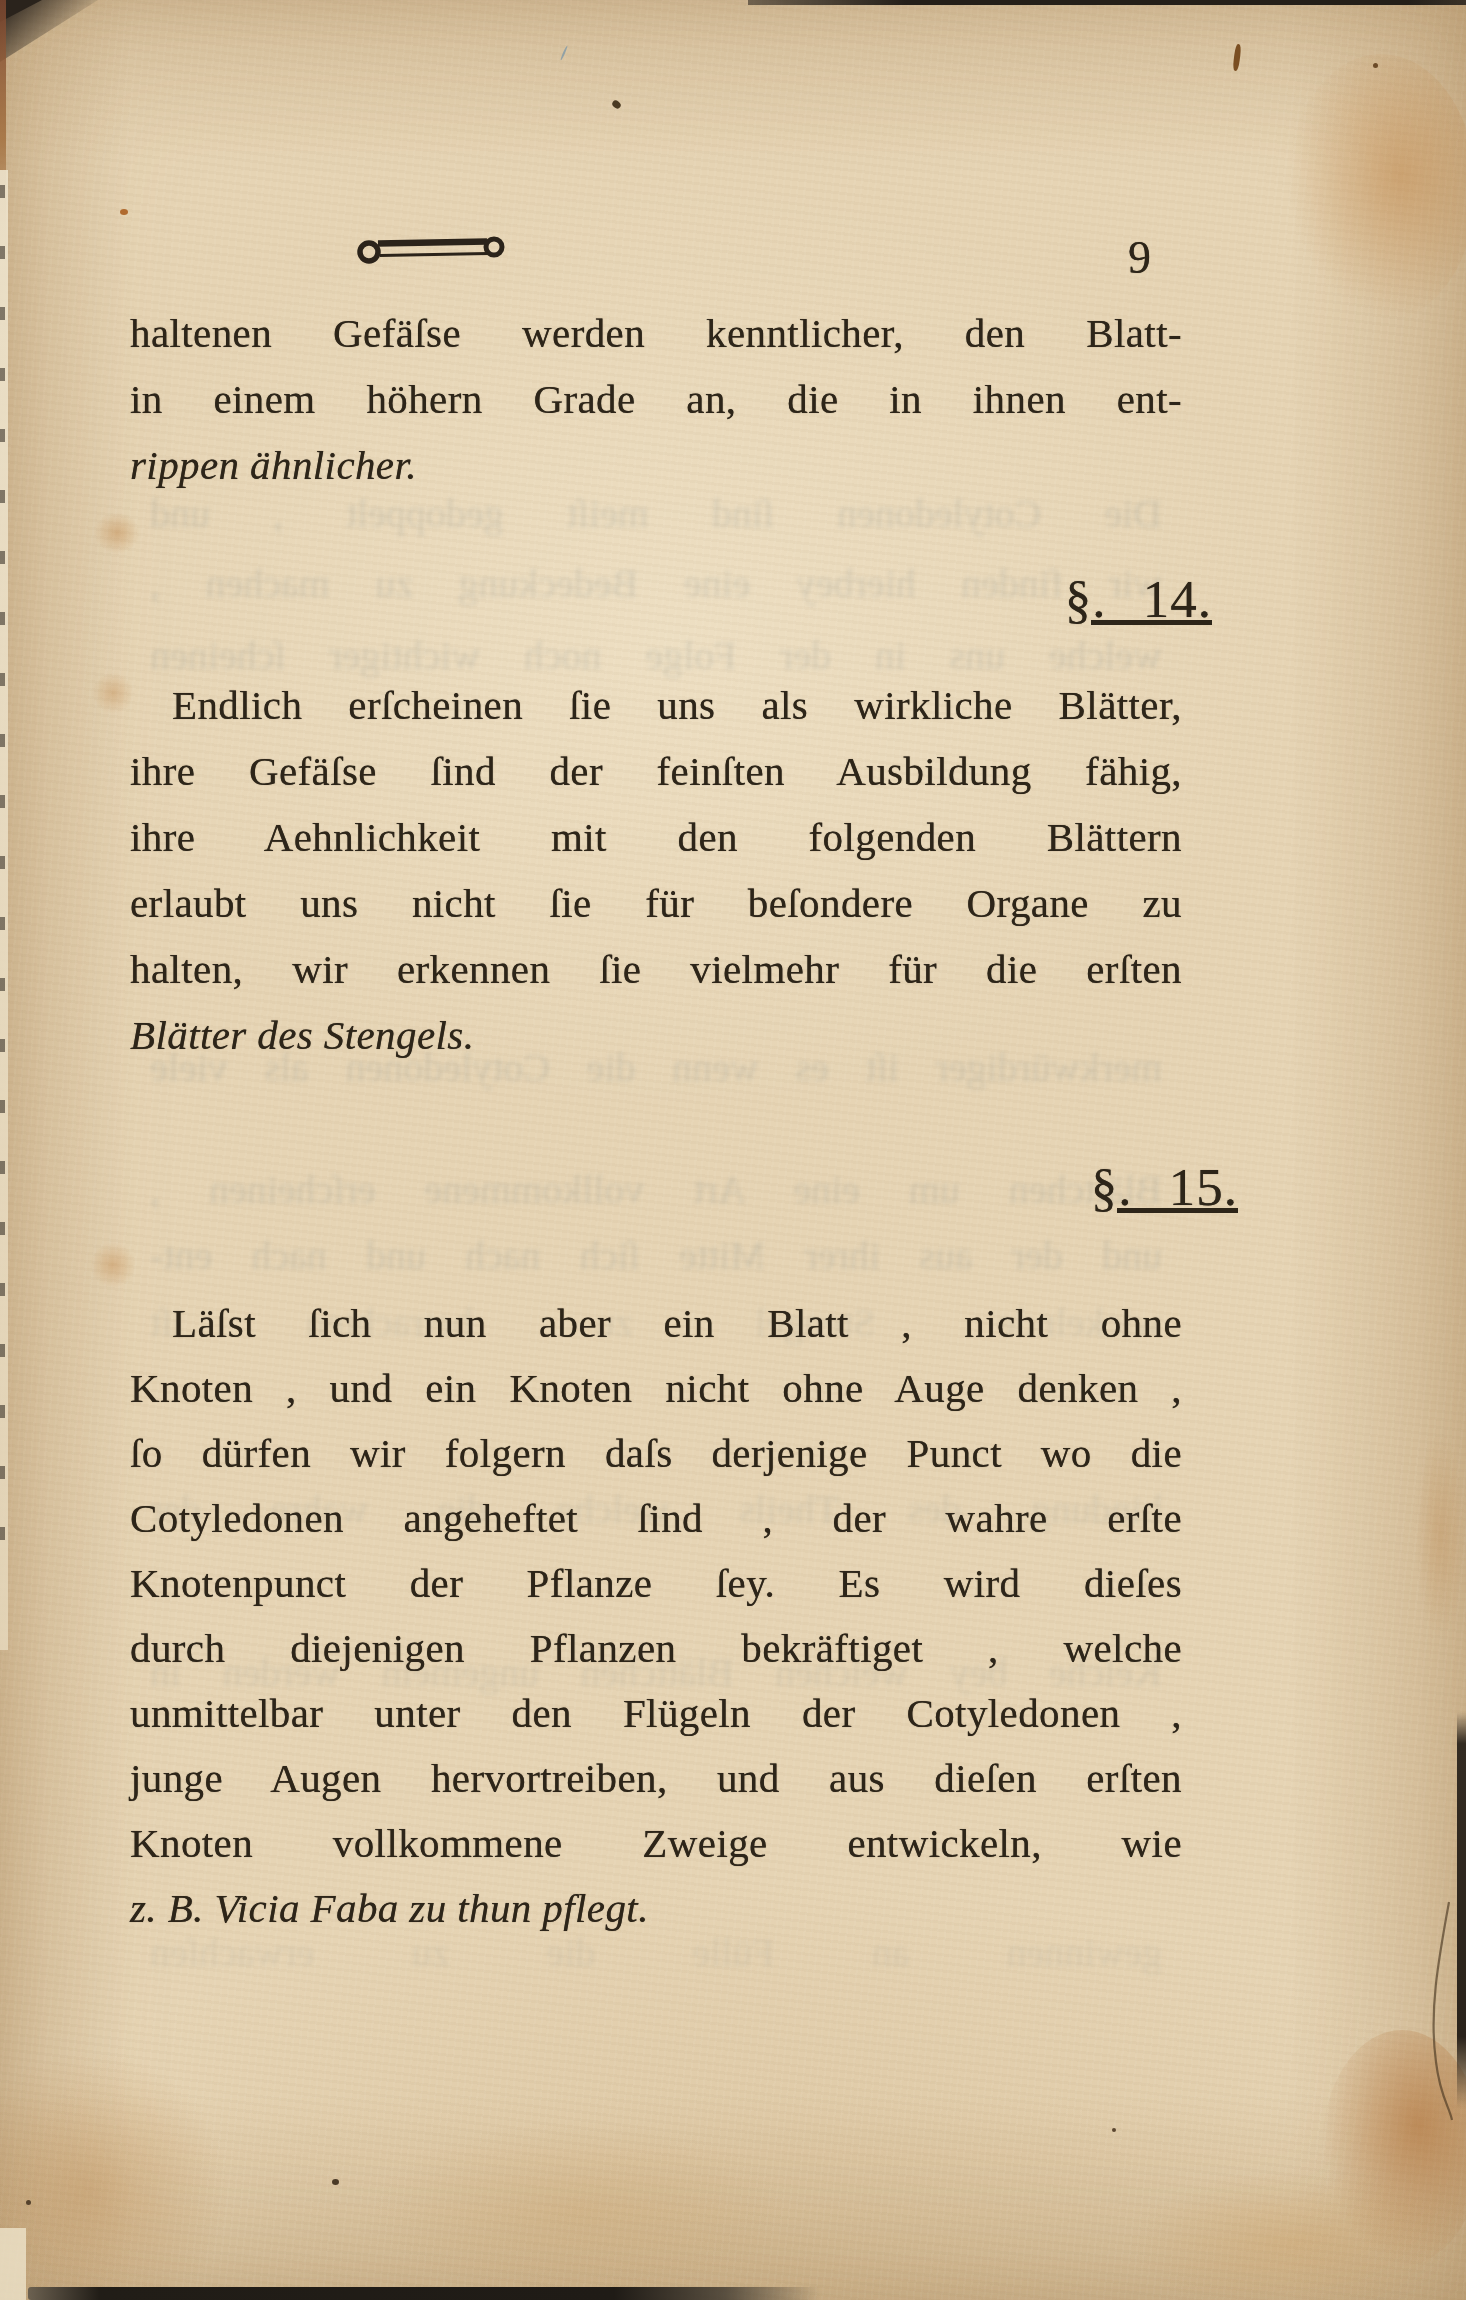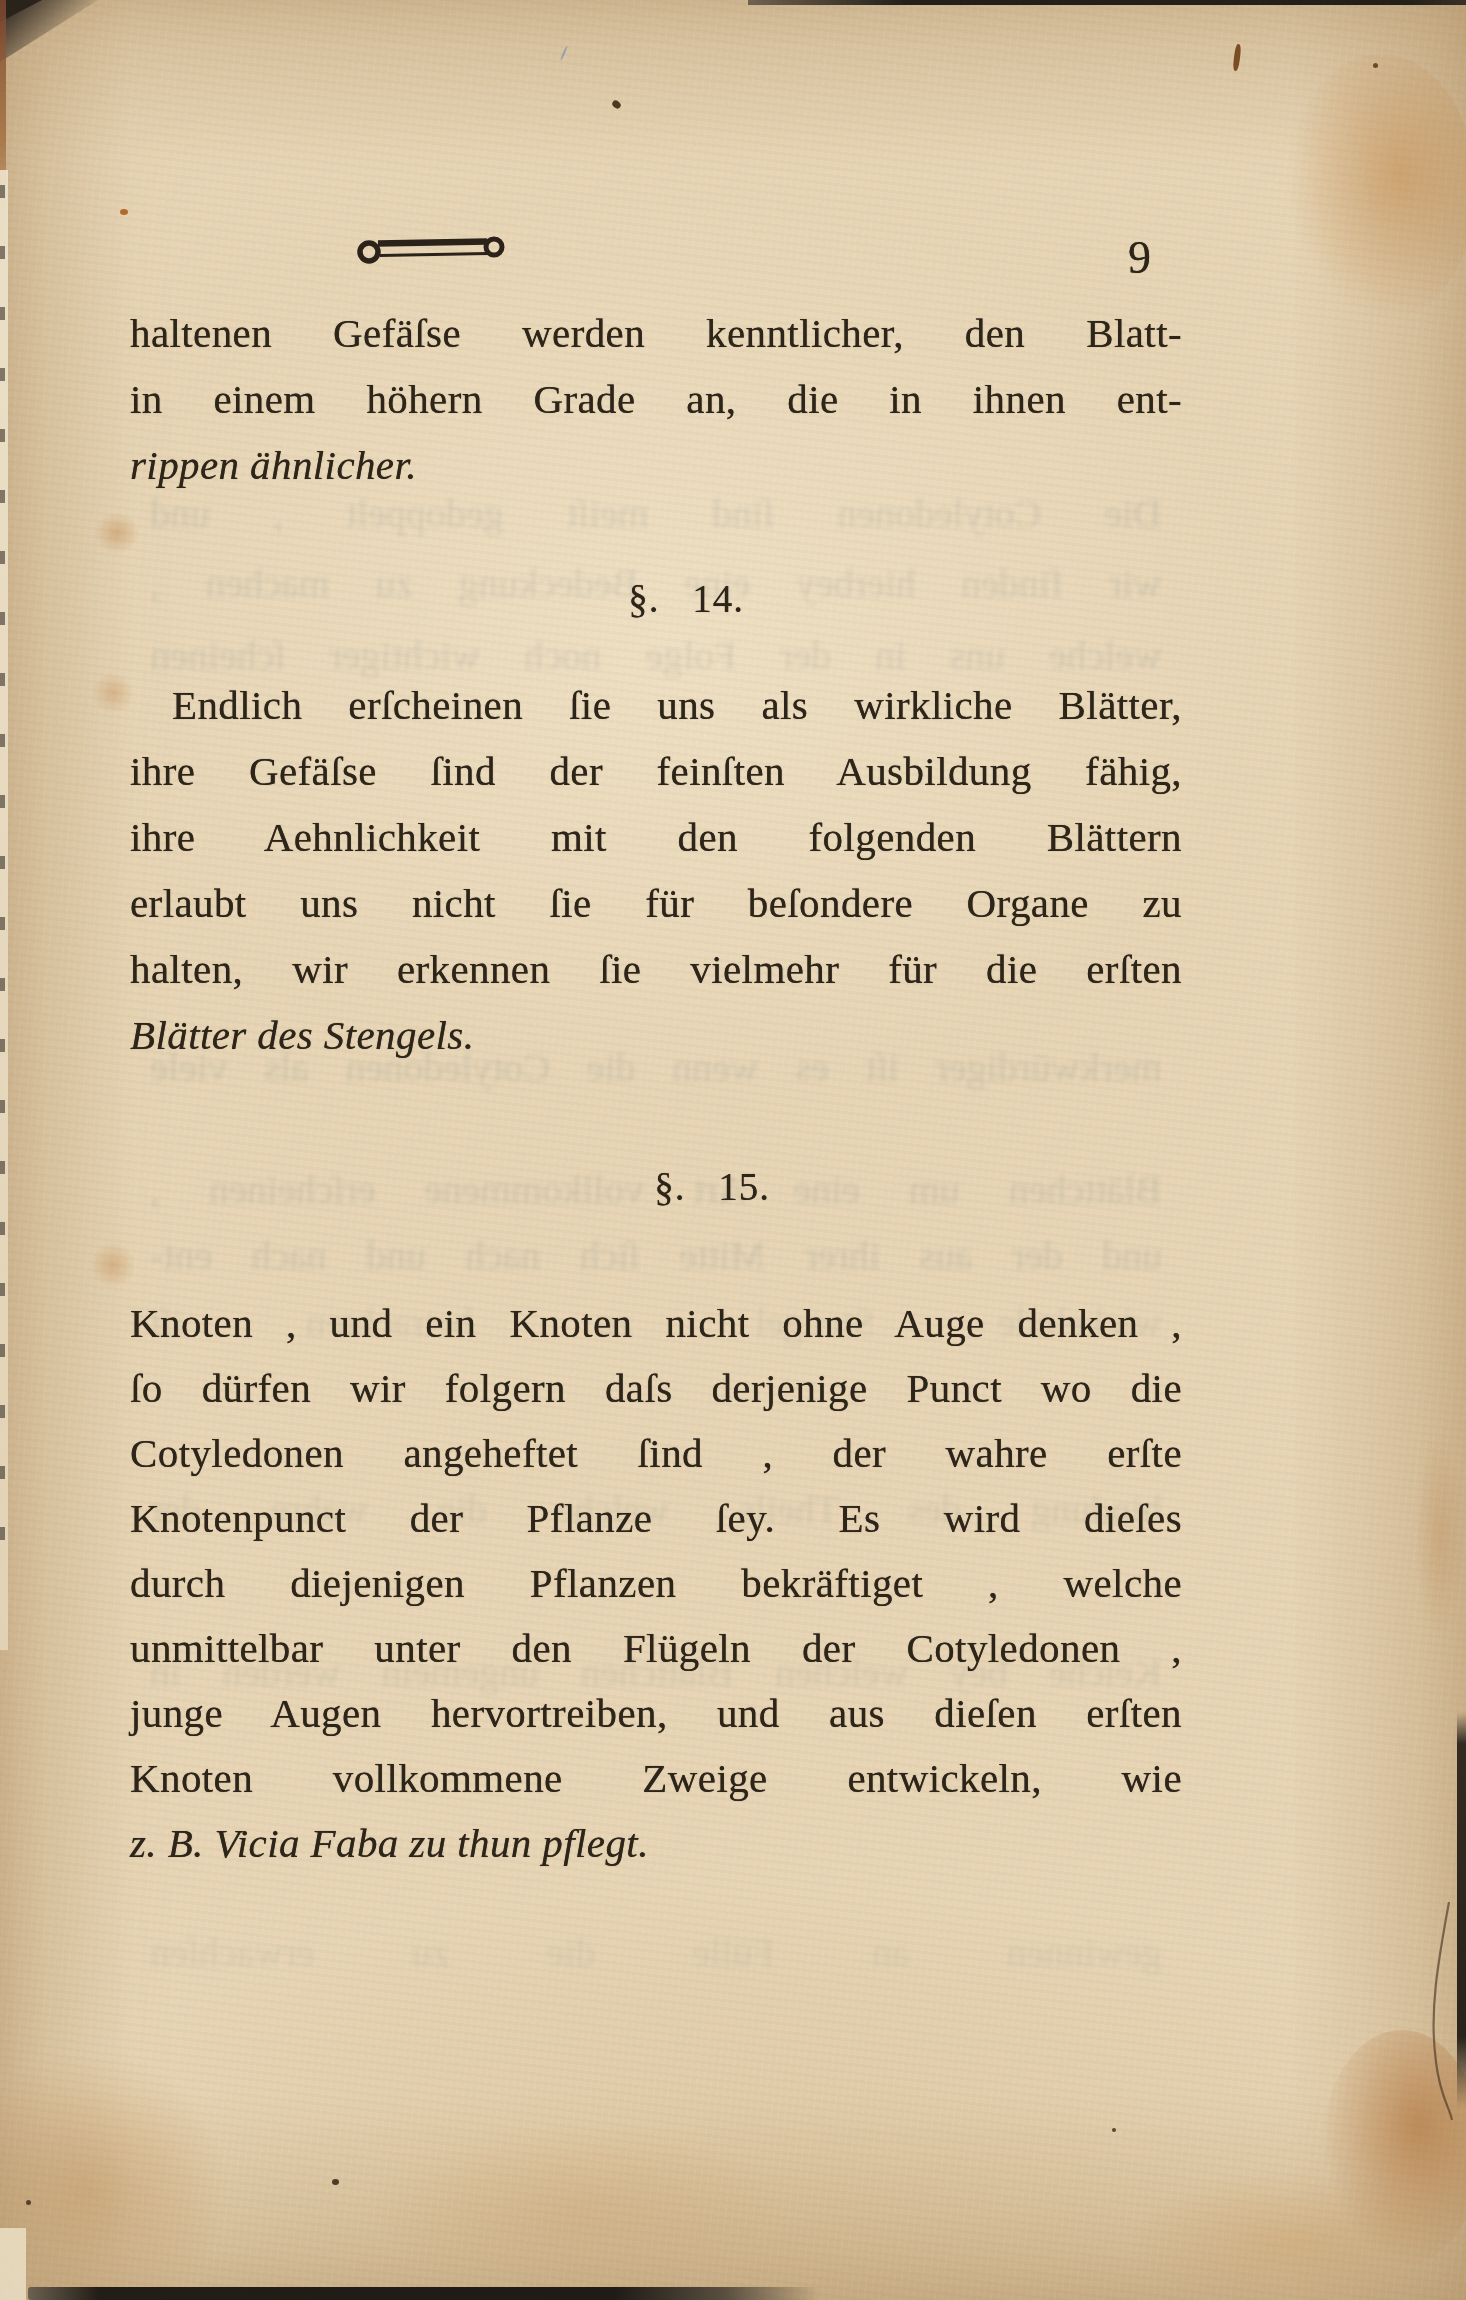--- a/index.html
+++ b/index.html
@@ -23,22 +23,22 @@
   .tline{
     font-size:41px; line-height:66px; letter-spacing:.4px;
     text-align:justify; text-align-last:justify;
     white-space:normal;
   }
   .p3 .tline{ line-height:65px; }
   .tline.last{ text-align-last:left;font-style:italic; }
   .tline.indent{ padding-left:42px; }
   .heading{
     position:absolute; left:130px; width:1052px; z-index:6;
-    font-size:39px; line-height:50px; letter-spacing:1px;
-    word-spacing:22px; text-align:center;
+    font-size:53px; line-height:50px; letter-spacing:1px;
+    word-spacing:22px; text-align:right;text-decoration:underline;
   }
   .pagenum{
     position:absolute; left:1128px; top:230px; z-index:6;
     font-size:46px; line-height:56px;
   }
   .ornament{ position:absolute; left:357px; top:231px; width:148px; height:36px; z-index:6; }
   
   .ghost{
     position:absolute; left:150px; width:1012px; z-index:2;
     font-size:40px; line-height:56px;
@@ -118,20 +118,21 @@
     <div class="tline ink indent">Endlich erſcheinen ſie uns als wirkliche Blätter,</div>
     <div class="tline ink">ihre Gefäſse ſind der feinſten Ausbildung fähig,</div>
     <div class="tline ink">ihre Aehnlichkeit mit den folgenden Blättern</div>
     <div class="tline ink">erlaubt uns nicht ſie für beſondere Organe zu</div>
     <div class="tline ink">halten, wir erkennen ſie vielmehr für die erſten</div>
     <div class="tline ink last">Blätter des Stengels.</div>
   </div>
 
   <div class="heading ink" style="top:1162px;padding-left:56px;">§. 15.</div>
   <div class="para p3" style="top:1291px;">
+    <div class="tline ink indent">Läſst ſich nun aber ein Blatt , nicht ohne</div>
     <div class="tline ink">Knoten , und ein Knoten nicht ohne Auge denken ,</div>
     <div class="tline ink">ſo dürfen wir folgern daſs derjenige Punct wo die</div>
     <div class="tline ink">Cotyledonen angeheftet ſind , der wahre erſte</div>
     <div class="tline ink">Knotenpunct der Pflanze ſey. Es wird dieſes</div>
     <div class="tline ink">durch diejenigen Pflanzen bekräftiget , welche</div>
     <div class="tline ink">unmittelbar unter den Flügeln der Cotyledonen ,</div>
     <div class="tline ink">junge Augen hervortreiben, und aus dieſen erſten</div>
     <div class="tline ink">Knoten vollkommene Zweige entwickeln, wie</div>
     <div class="tline ink last">z. B. Vicia Faba zu thun pflegt.</div>
   </div>

